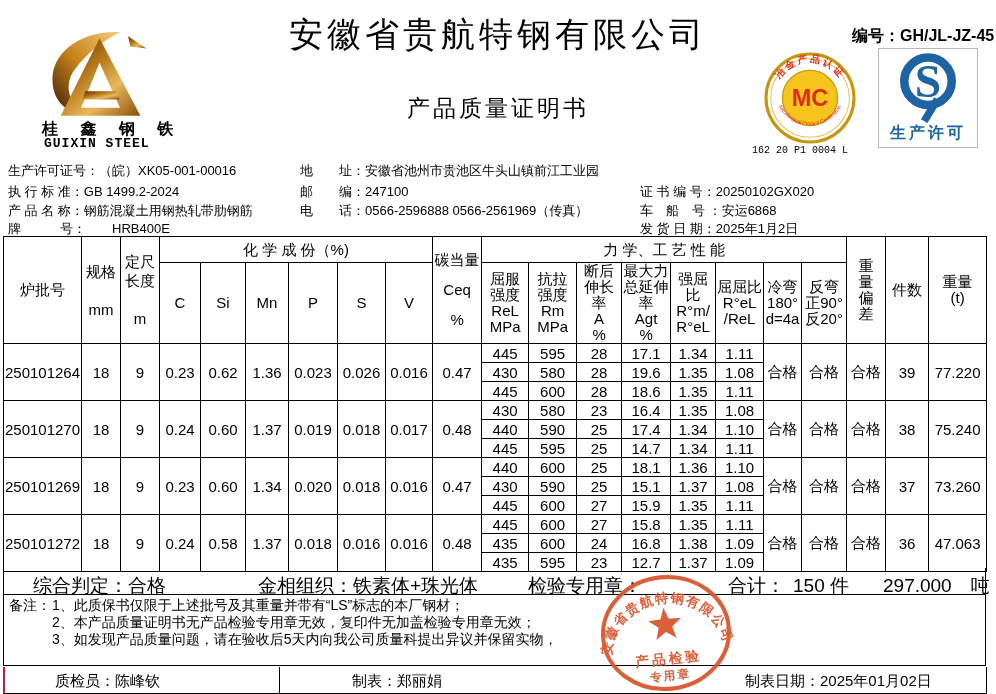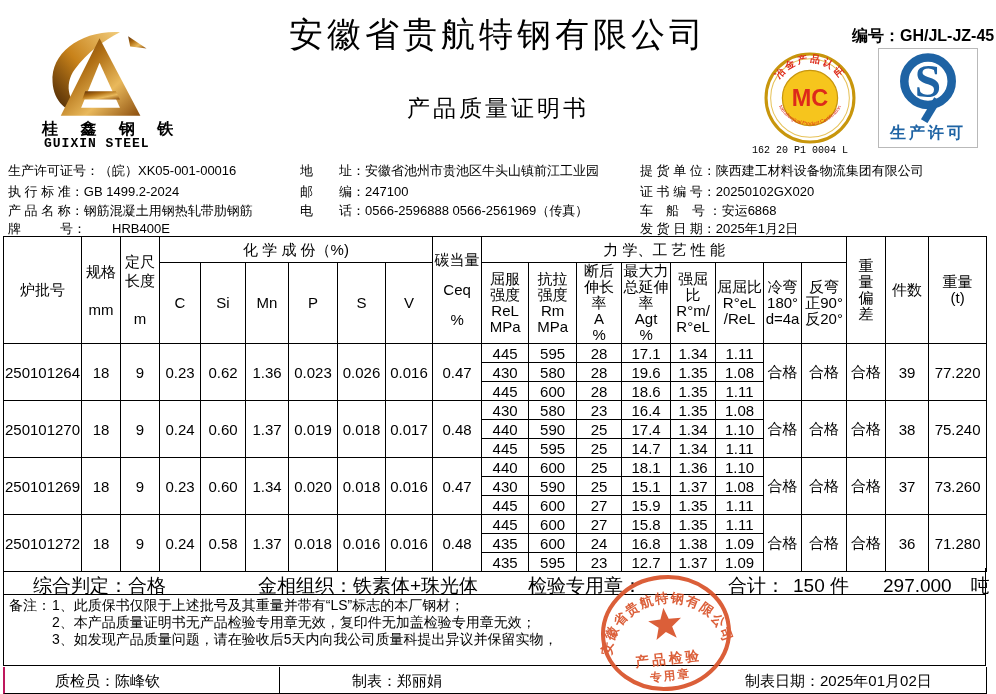--- a/index.html
+++ b/index.html
@@ -104,21 +104,20 @@
 
   <div class="abs iline" style="left:8px;top:162px;"><span>生产许可证号：</span><span>（皖）XK05-001-00016</span></div>
   <div class="abs iline" style="left:8px;top:183px;"><span>执 行 标 准：</span><span>GB 1499.2-2024</span></div>
   <div class="abs iline" style="left:8px;top:202px;text-align:right;"><span>产 品 名 称：</span><span>钢筋混凝土用钢热轧带肋钢筋</span></div>
   <div class="abs iline" style="left:8px;top:220px;"><span>牌　　　号：</span><span>　　HRB400E</span></div>
 
   <div class="abs iline" style="left:300px;top:162px;"><span>地　　址：</span><span>安徽省池州市贵池区牛头山镇前江工业园</span></div>
   <div class="abs iline" style="left:300px;top:183px;"><span>邮　　编：</span><span>247100</span></div>
   <div class="abs iline" style="left:300px;top:202px;"><span>电　　话：</span><span>0566-2596888  0566-2561969（传真）</span></div>
 
-  <div class="abs iline" style="left:640px;top:162px;"><span>提 货 单 位：</span><span>陕西建工材料设备物流集团有限公司</span></div>
   <div class="abs iline" style="left:640px;top:183px;"><span>证 书 编 号：</span><span>20250102GX020</span></div>
   <div class="abs iline" style="left:640px;top:202px;"><span>车　船　号 ：</span><span>安运6868</span></div>
   <div class="abs iline" style="left:640px;top:220px;"><span>发 货 日 期：</span><span>2025年1月2日</span></div>
 
   <table class="main">
     <colgroup>
       <col style="width:78px">
         <col style="width:39px">
         <col style="width:39px">
       <col style="width:41px">
@@ -336,21 +335,21 @@
       <td class="num">445</td>
       <td class="num">600</td>
       <td class="num">27</td>
       <td class="num">15.8</td>
       <td class="num">1.35</td>
       <td class="num">1.11</td>
       <td rowspan="3">合格</td>
       <td rowspan="3">合格</td>
       <td rowspan="3">合格</td>
       <td rowspan="3" class="num">36</td>
-      <td rowspan="3" class="num">71.280</td>
+      <td rowspan="3" class="num">47.063</td>
     </tr>
     <tr class="dr">
       <td class="num">435</td>
       <td class="num">600</td>
       <td class="num">24</td>
       <td class="num">16.8</td>
       <td class="num">1.38</td>
       <td class="num">1.09</td>
     </tr>
     <tr class="dr">

